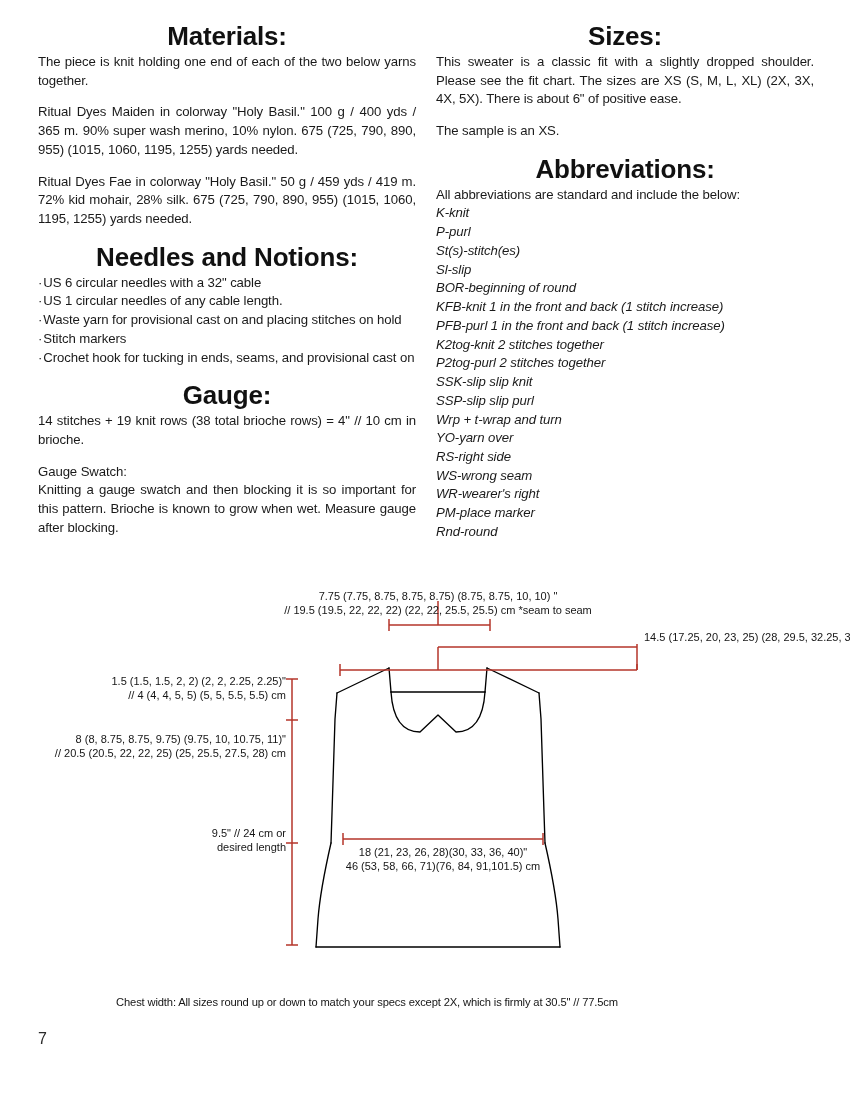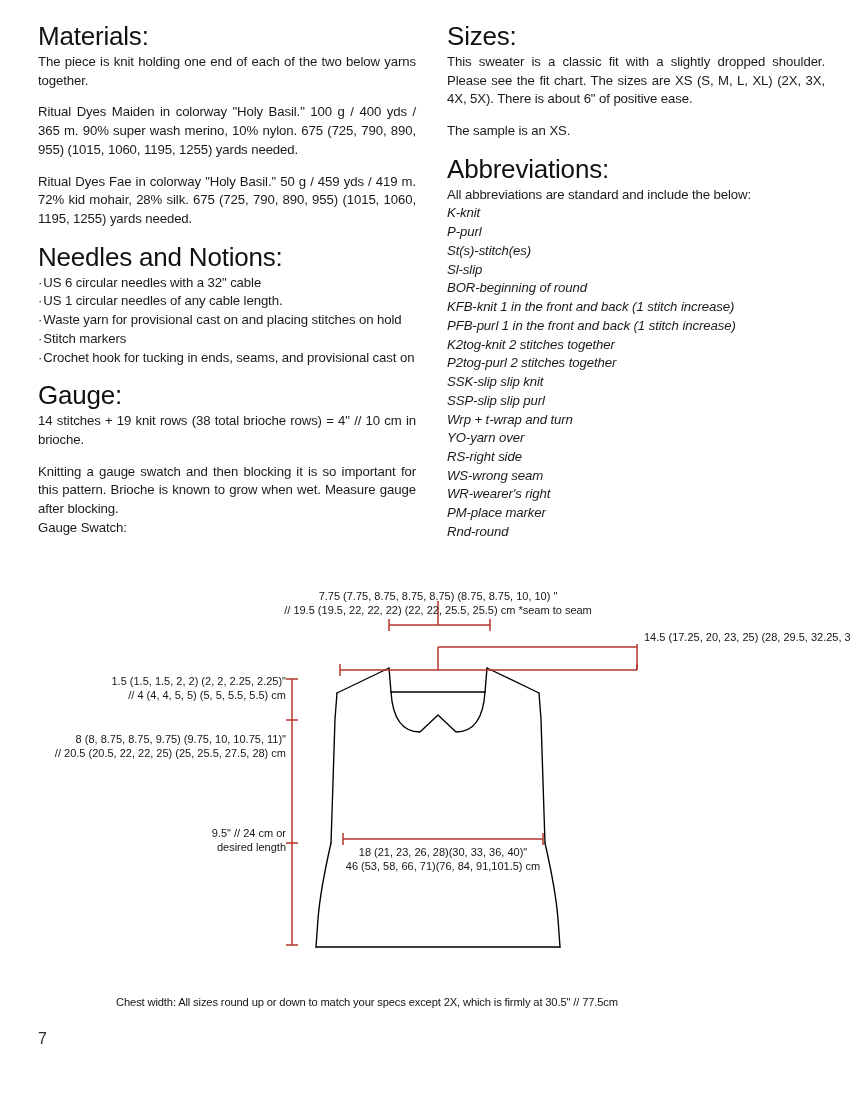--- a/index.html
+++ b/index.html
@@ -19,29 +19,30 @@
     position: absolute;
     inset: 0;
   }
 
   
   .col {
     position: absolute;
     width: 378px;
   }
   .col-left  { left: 38px;  top: 22px; }
-  .col-right { left: 447px; top: 22px; }
+  .col-right { left: 436px; top: 22px; }
 
   h2.section-title {
     font-size: 26px;
-    font-weight: 400;
+    font-weight: 700;
     margin: 0 0 1px 0;
     letter-spacing: -0.2px;
     line-height: 1.15;
     color: #111;
+    text-align: center;
   }
   .section-title.tight { margin-top: 14px; }
 
   p.body {
     font-size: 13.2px;
     line-height: 1.42;
     margin: 0 0 13px 0;
     text-align: justify;
     letter-spacing: -0.1px;
   }
@@ -121,22 +122,22 @@
     <ul class="bullets">
       <li>US 6 circular needles with a 32" cable</li>
       <li>US 1 circular needles of any cable length.</li>
       <li>Waste yarn for provisional cast on and placing stitches on hold</li>
       <li>Stitch markers</li>
       <li>Crochet hook for tucking in ends, seams, and provisional cast on</li>
     </ul>
 
     <h2 class="section-title tight">Gauge:</h2>
     <p class="body">14 stitches + 19 knit rows (38 total brioche rows) = 4" // 10 cm in brioche.</p>
+    <p class="body nojust" style="margin-bottom:0">Gauge Swatch:</p>
     <p class="body last">Knitting a gauge swatch and then blocking it is so important for this pattern.  Brioche is known to grow when wet.  Measure gauge after blocking.</p>
-    <p class="body nojust" style="margin-bottom:0">Gauge Swatch:</p>
   </div>
 
   <div class="col col-right">
 
     <h2 class="section-title">Sizes:</h2>
     <p class="body">This sweater is a classic fit with a slightly dropped shoulder. Please see the fit chart.  The sizes are XS (S, M, L, XL) (2X, 3X, 4X, 5X). There is about 6" of positive ease.</p>
     <p class="body last">The sample is an XS.</p>
 
     <h2 class="section-title tight">Abbreviations:</h2>
     <p class="body nojust" style="margin-bottom:0">All abbreviations are standard and include the below:</p>

